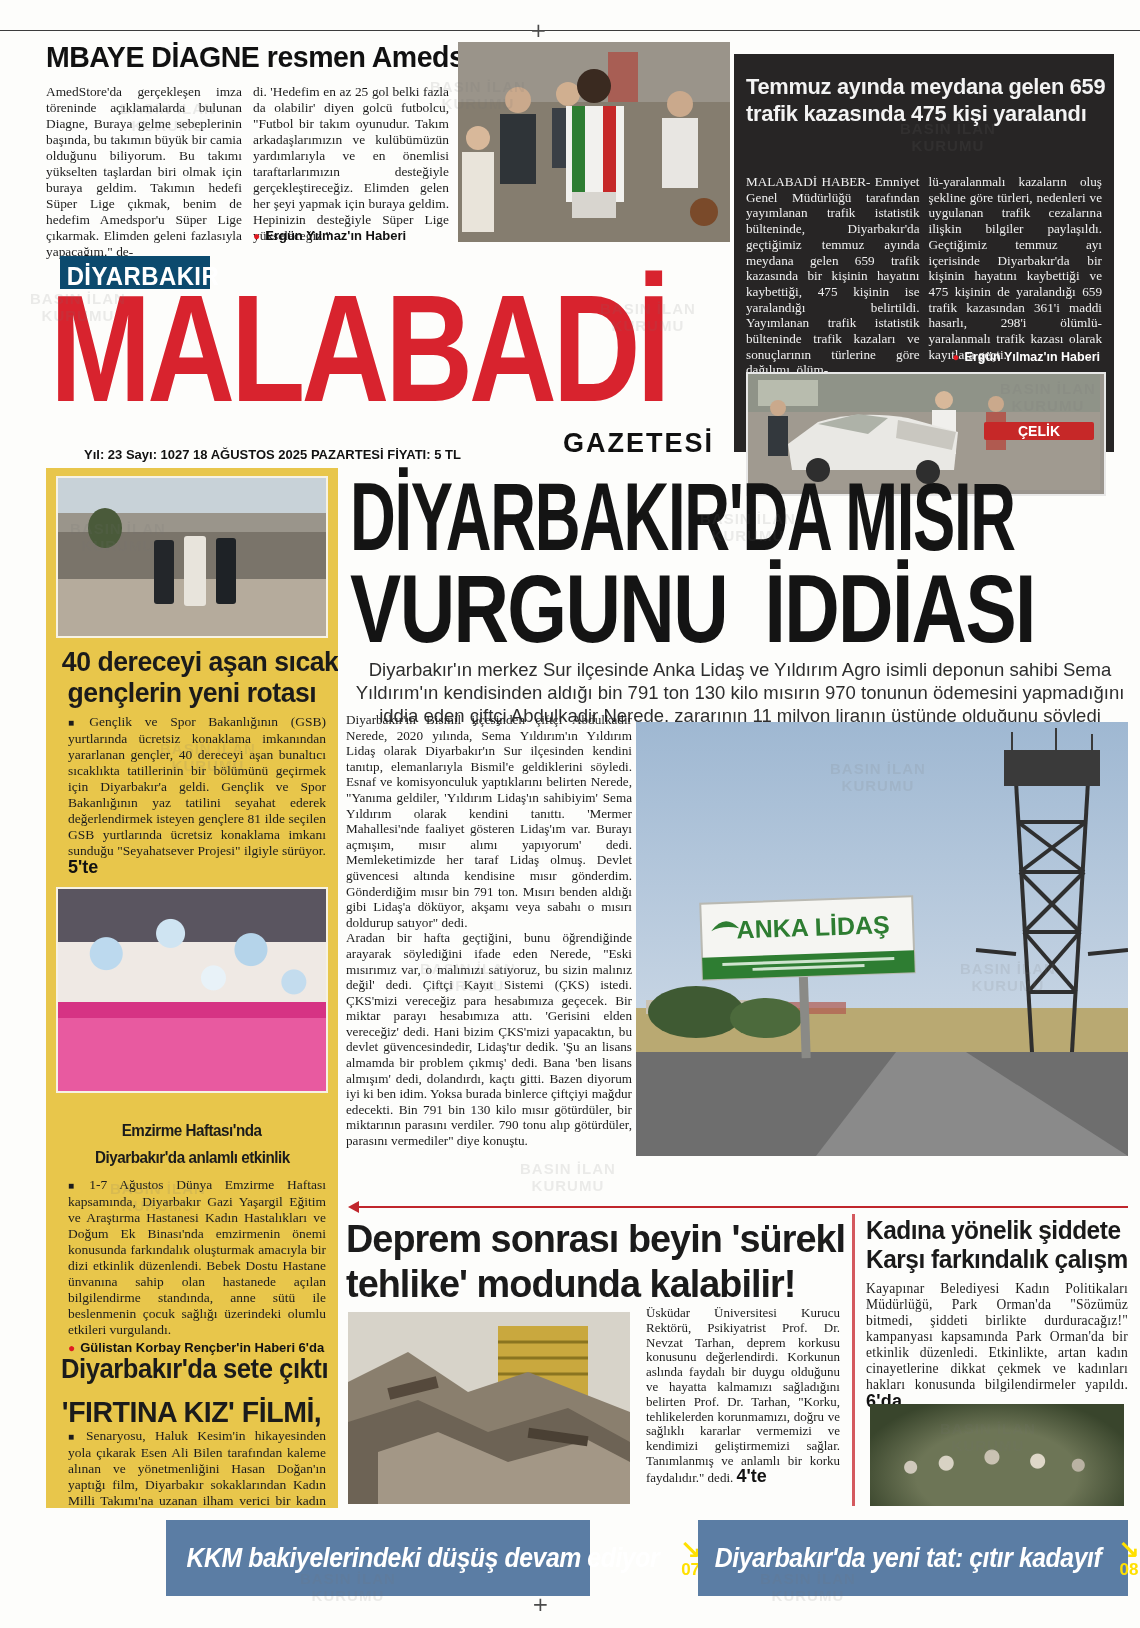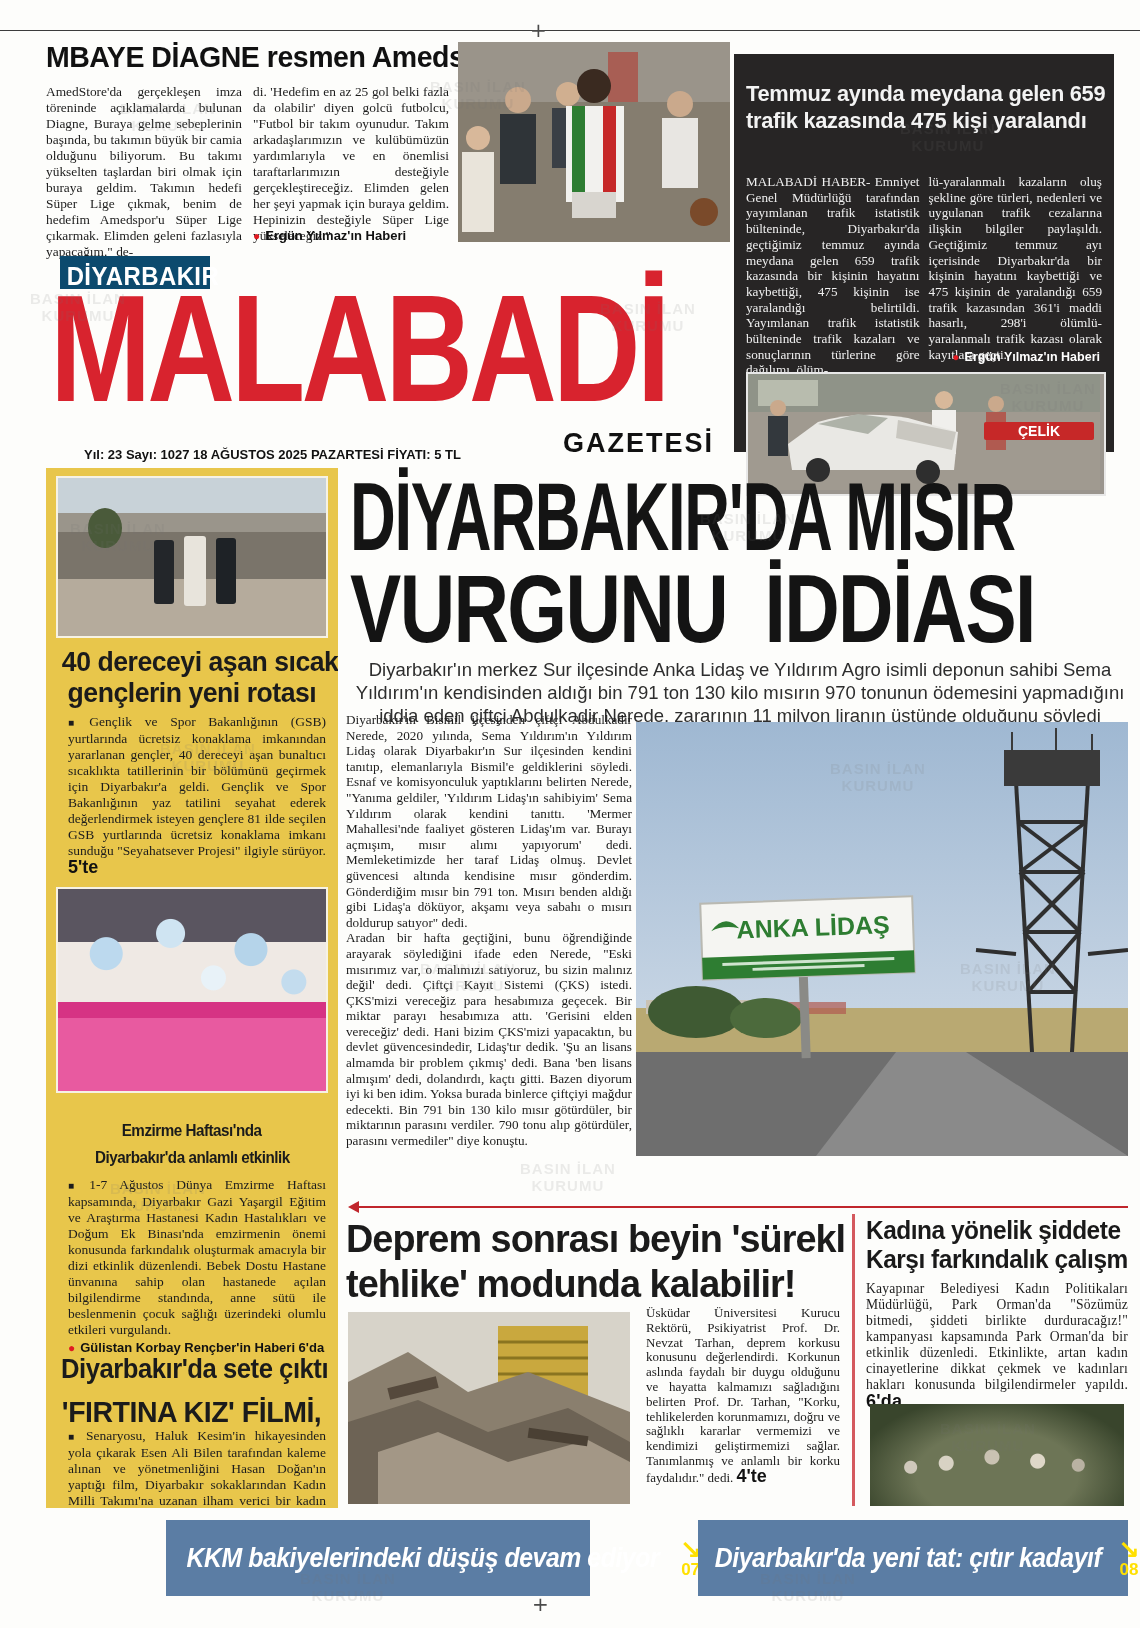--- a/index.html
+++ b/index.html
@@ -21,21 +21,21 @@
   .cropmark{color:#4a4a4a;font:20px "DejaVu Sans",sans-serif;}
   
   #mbaye{left:46px;top:40px;width:684px;height:210px;}
   #mbaye-h{font:bold 30px/34px "Liberation Sans",sans-serif;color:#111;letter-spacing:-.5px;transform:scaleX(.95);}
   #mbaye-cols{position:absolute;left:0;top:44px;width:404px;display:flex;gap:11px;}
   #mbaye-cols>div{width:196px;}
   #mbaye-byline{position:absolute;left:207px;top:188px;}
   #mbaye-photo{position:absolute;right:0;top:2px;width:272px;height:200px;background:#7d7668;}
   
   #traffic{left:734px;top:54px;width:380px;height:398px;background:var(--panel_dark);color:#f3f3f3;}
-  #traffic-h{padding:26px 12px 4px 12px;font:bold 22.5px/27px "Liberation Sans",sans-serif;letter-spacing:-.3px;}
+  #traffic-h{padding:19px 12px 4px 12px;font:bold 22.5px/27px "Liberation Sans",sans-serif;letter-spacing:-.3px;}
   #traffic-h .cond{transform:scaleX(.97);}
   #traffic-cols{position:absolute;left:12px;top:120px;width:356px;display:flex;gap:9px;}
   #traffic-cols>div{width:174px;font:13.2px/15.7px "Liberation Serif",serif;text-align:justify;color:#f0f0f0;}
   #traffic-byline{position:absolute;right:14px;top:296px;font:bold 12.5px "Liberation Sans",sans-serif;color:#fff;}
   #crash-photo{position:absolute;left:12px;top:318px;width:356px;height:120px;border:2px solid #e8e8e8;background:#9a958e;}
   
   #citybox{left:60px;top:256px;width:150px;height:33px;background:#0c4a6e;text-align:center;}
   #citybox span{font:bold 26px/40px "Liberation Sans",sans-serif;color:#fff;letter-spacing:.5px;display:inline-block;transform:scaleX(.92);}
   #mast-title{left:50px;top:268px;height:166px;}
   #mast-title span{font:bold 152px/160px "Liberation Sans",sans-serif;color:var(--masthead_red);

